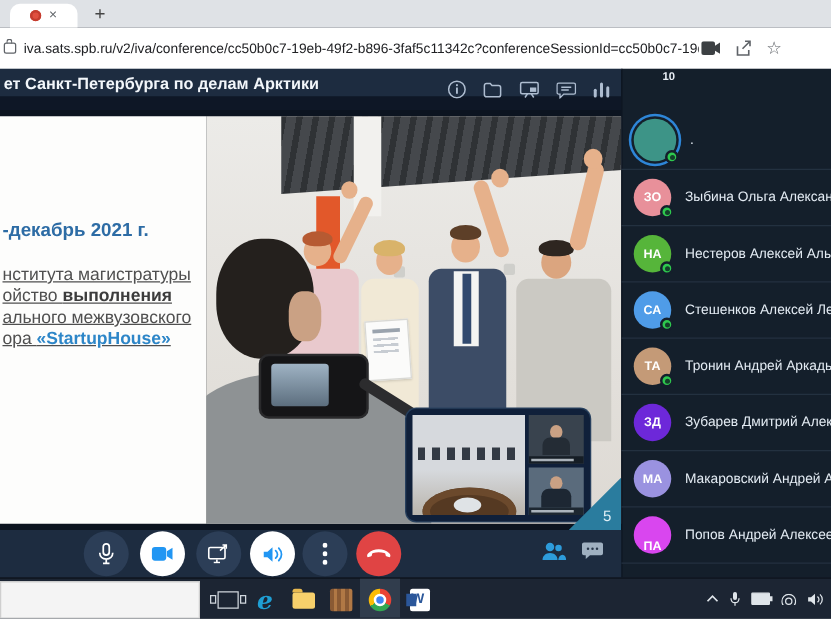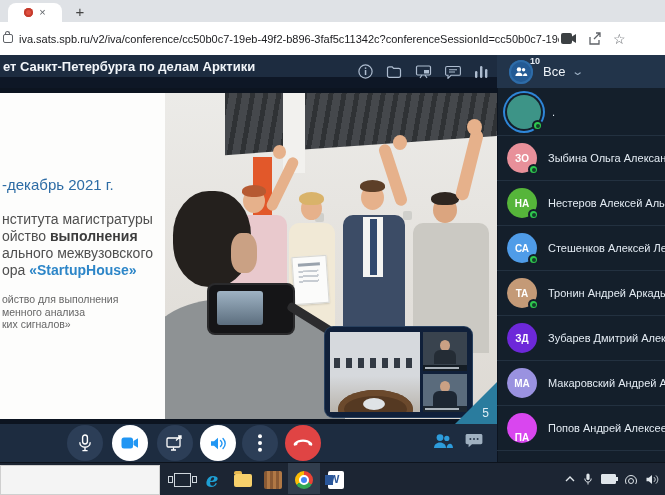--- a/index.html
+++ b/index.html
@@ -45,22 +45,22 @@
   .prow.first .avatar{width:34px;height:34px;flex:0 0 34px;
     box-shadow:0 0 0 2px #141f2b,0 0 0 4px #2e86d8;}
   .dot{position:absolute;right:-2px;bottom:-2px;width:11px;height:11px;border-radius:50%;
     background:#2ec84e;border:2px solid #141f2b;box-sizing:border-box;}
   .dot:after{content:"";position:absolute;left:2px;top:2px;width:4px;height:4px;border-radius:50%;background:#14402a;}
   .pname{color:#e3ebf3;font-size:11px;margin-left:11px;white-space:nowrap;overflow:hidden;}
 
   
   .stage{left:0;top:88px;width:497px;height:336px;background:#0c1420;overflow:hidden;}
   .slide{left:0;top:5px;width:165px;height:326px;background:#fdfdfc;overflow:hidden;}
-  .s-date{position:absolute;left:2px;top:83px;font-size:15px;font-weight:normal;color:#2d6ca5;}
-  .s-body{position:absolute;left:2px;top:118px;font-size:14px;color:#4f4f4f;line-height:17px;white-space:nowrap;}
+  .s-date{position:absolute;left:2px;top:83px;font-size:15px;font-weight:bold;color:#2d6ca5;}
+  .s-body{position:absolute;left:2px;top:118px;font-size:14px;color:#4f4f4f;line-height:17px;white-space:nowrap;text-decoration:underline;}
   .s-bold{font-weight:bold;color:#3c3c3c;}
   .s-brand{font-weight:bold;color:#2d86c8;}
   .s-small{position:absolute;left:2px;top:200px;font-size:10.5px;color:#666;line-height:12.5px;white-space:nowrap;}
 
   
   .photo{left:165px;top:5px;width:332px;height:326px;background:linear-gradient(#ecebe8,#ddd9d3);overflow:hidden;}
   .ceiling{position:absolute;left:60px;top:-14px;width:290px;height:66px;background:
     repeating-linear-gradient(100deg,#2f3235 0 5px,#45484c 5px 13px);transform:skewY(-4deg);}
   .wallcol{position:absolute;left:118px;top:0;width:22px;height:80px;background:#f2f1ee;}
   .orange{position:absolute;left:88px;top:64px;width:19px;height:92px;background:#e2582a;}
@@ -192,32 +192,20 @@
         </svg>
       <svg width="15" height="14" viewBox="0 0 15 14">
           <rect x="1" y="6" width="2.4" height="7" rx="1.2" fill="currentColor"></rect>
           <rect x="6" y="1" width="2.4" height="12" rx="1.2" fill="currentColor"></rect>
           <rect x="11" y="4" width="2.4" height="9" rx="1.2" fill="currentColor"></rect>
         </svg>
     </span>
   </div>
 
   <div class="abs sidebar"></div>
-  <div class="abs sidebar-head">
-    <span class="grpicon">
-      <svg width="14" height="11" viewBox="0 0 14 11">
-          <circle cx="5" cy="3.4" r="2.2" fill="#fff"></circle>
-          <circle cx="9.6" cy="3.8" r="1.7" fill="#fff"></circle>
-          <path d="M1.4 10c0-2.2 1.6-3.6 3.6-3.6S8.6 7.8 8.6 10z" fill="#fff"></path>
-          <path d="M9 10c.1-1.6 1-2.8 2.3-2.8 1.2 0 1.9 1.2 2 2.8z" fill="#fff"></path>
-        </svg>
-    </span>
-    <span class="grplabel">Все</span>
-    <span class="chev">⌄</span>
-  </div>
   <span class="abs grpbadge">10</span>
 
   <div class="abs plist">
     <div class="prow first">
       <span class="avatar" style="background-color: rgb(61, 148, 135);">
           <span></span>
           <span class="dot"></span>
         </span>
       <span class="pname">.</span>
     </div>
@@ -271,25 +259,20 @@
 
   <div class="abs stage">
 
     <div class="abs slide">
       <div class="s-date">-декабрь 2021 г.</div>
       <div class="s-body">
         <span>нститута магистратуры</span><br>
         <span>ойство </span><span class="s-bold">выполнения</span><br>
         <span>ального межвузовского</span><br>
         <span>ора </span><span class="s-brand">«StartupHouse»</span>
-      </div>
-      <div class="s-small">
-        <span>ойство для выполнения</span><br>
-        <span>менного анализа</span><br>
-        <span>ких сигналов»</span>
       </div>
     </div>
 
     <div class="abs photo">
       <div class="ceiling"></div>
       <div class="wallcol"></div>
       <div class="orange"></div>
       <div class="logo" style="left:150px;top:120px;"></div>
       <div class="logo" style="left:196px;top:150px;"></div>
       <div class="logo" style="left:238px;top:118px;"></div>

